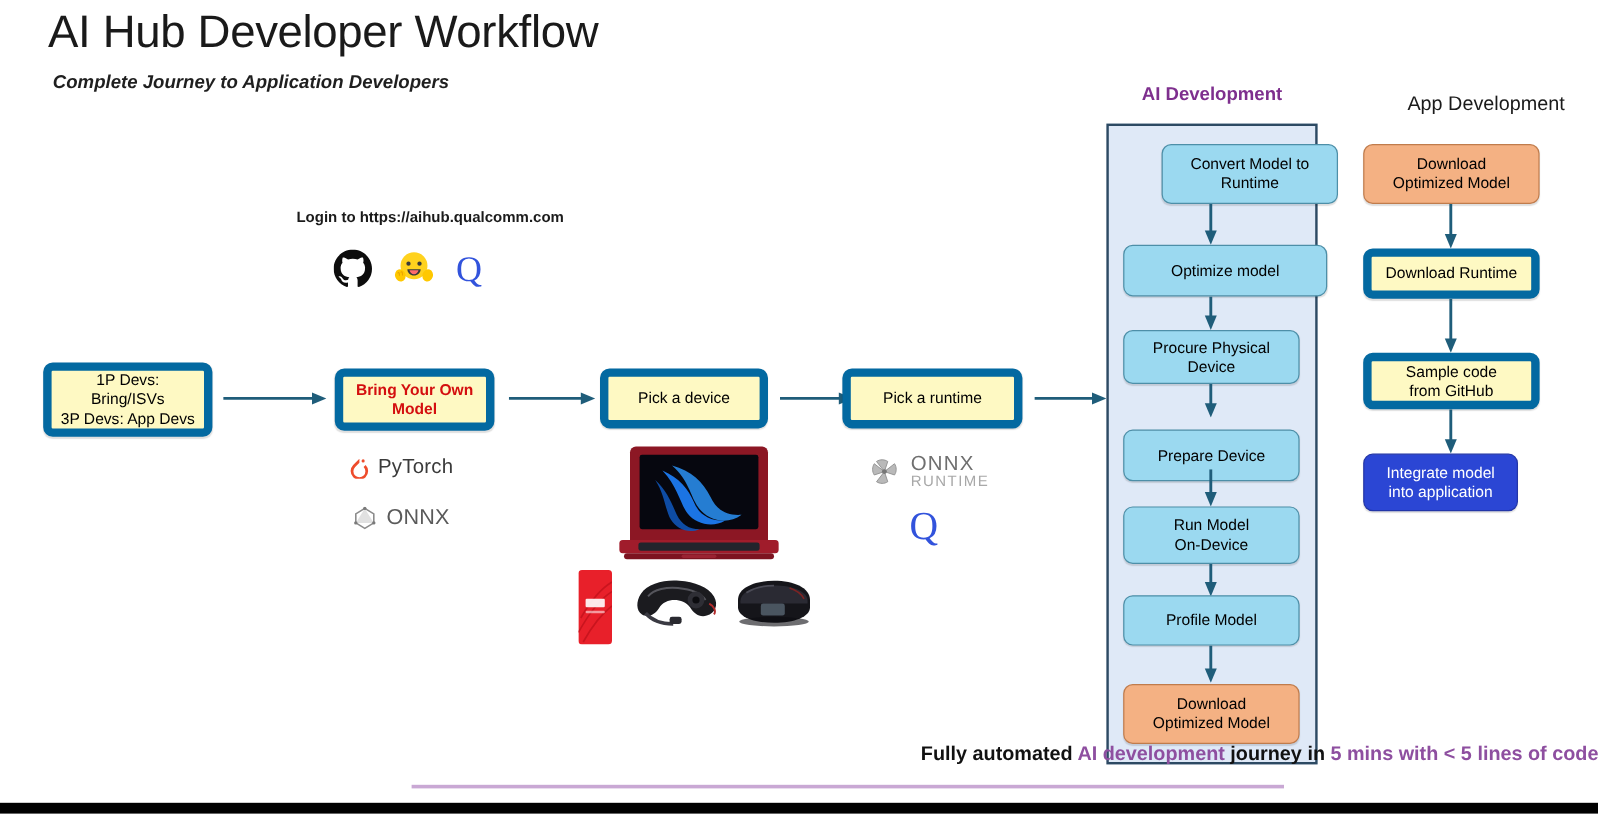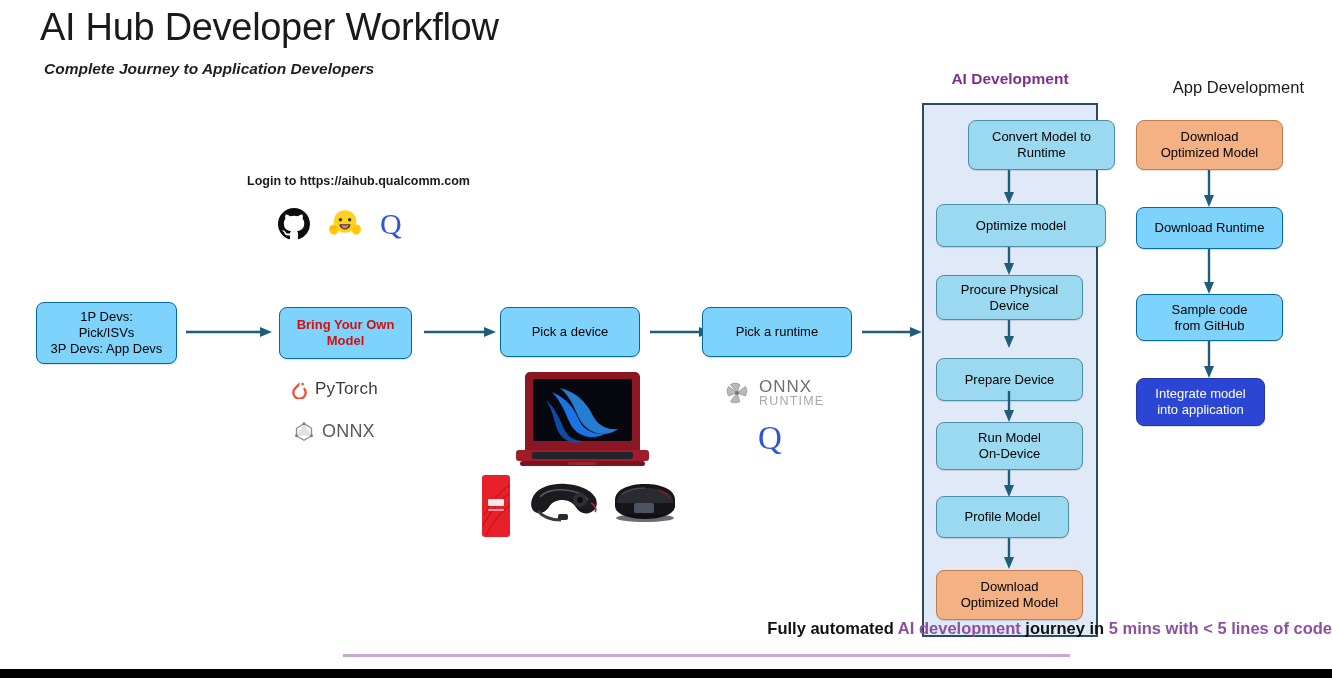--- a/index.html
+++ b/index.html
@@ -44,22 +44,22 @@
   
   .flowbox {
     box-sizing: border-box;
     display: flex; align-items: center; justify-content: center;
     text-align: center;
     border-radius: 8px;
     font-size: 13px; line-height: 1.22;
     padding: 2px 4px;
   }
   .box-grey {
-    background: #7dd3fc;
-    border: 1px solid #0369a1;
+    background: #fef9c3;
+    border: 7px solid #0369a1;
     box-shadow: 0 1px 1px rgba(0,0,0,.13);
   }
   .box-blue {
     background: #9bd9f0;
     border: 1px solid #4d8fa8;
     box-shadow: 0 1px 1px rgba(0,0,0,.13);
   }
   .box-orange {
     background: #f4b183;
     border: 1px solid #c07c4c;
@@ -150,21 +150,21 @@
     </span>
     <span title="Qualcomm">
       <svg width="26" height="32" viewBox="0 0 26 32" aria-hidden="true">
         <text x="0" y="26" font-family="'Liberation Serif', serif" font-size="30" fill="#3253dc">Q</text>
       </svg>
     </span>
   </div>
 
   <div class="abs flowbox box-grey" style="left:36px; top:302px; width:141px; height:62px;">
     <span style="white-space:pre-line">1P Devs:
-Pick/ISVs
+Bring/ISVs
 3P Devs: App Devs</span>
   </div>
 
   <svg class="abs h-arrow" style="left:186px; top:325px; width:86px;" viewBox="0 0 86 14">
     <line x1="0" y1="7" x2="77" y2="7" stroke="#1f5d7a" stroke-width="2.4"></line>
     <polygon points="86,7 74,2 74,12" fill="#1f5d7a"></polygon>
   </svg>
 
   <div class="abs flowbox box-grey box-byom" style="left:279px; top:307px; width:133px; height:52px;">
     <span style="white-space:pre-line">Bring Your Own
@@ -315,21 +315,21 @@
 
   <div class="abs flowbox box-blue" style="left:936px; top:422px; width:147px; height:48px;">
     <span style="white-space:pre-line">Run Model
 On-Device</span>
   </div>
   <svg class="abs v-arrow" style="left:1002px; top:470px; height:27px;" viewBox="0 0 14 27">
     <line x1="7" y1="0" x2="7" y2="18" stroke="#1f5d7a" stroke-width="2.4"></line>
     <polygon points="7,27 2,15 12,15" fill="#1f5d7a"></polygon>
   </svg>
 
-  <div class="abs flowbox box-blue" style="left:936px; top:496px; width:133px; height:42px;">
+  <div class="abs flowbox box-blue" style="left:936px; top:496px; width:147px; height:42px;">
     <span style="white-space:pre-line">Profile Model</span>
   </div>
   <svg class="abs v-arrow" style="left:1002px; top:538px; height:31px;" viewBox="0 0 14 31">
     <line x1="7" y1="0" x2="7" y2="22" stroke="#1f5d7a" stroke-width="2.4"></line>
     <polygon points="7,31 2,19 12,19" fill="#1f5d7a"></polygon>
   </svg>
 
   <div class="abs flowbox box-orange" style="left:936px; top:570px; width:147px; height:50px;">
     <span style="white-space:pre-line">Download
 Optimized Model</span>

